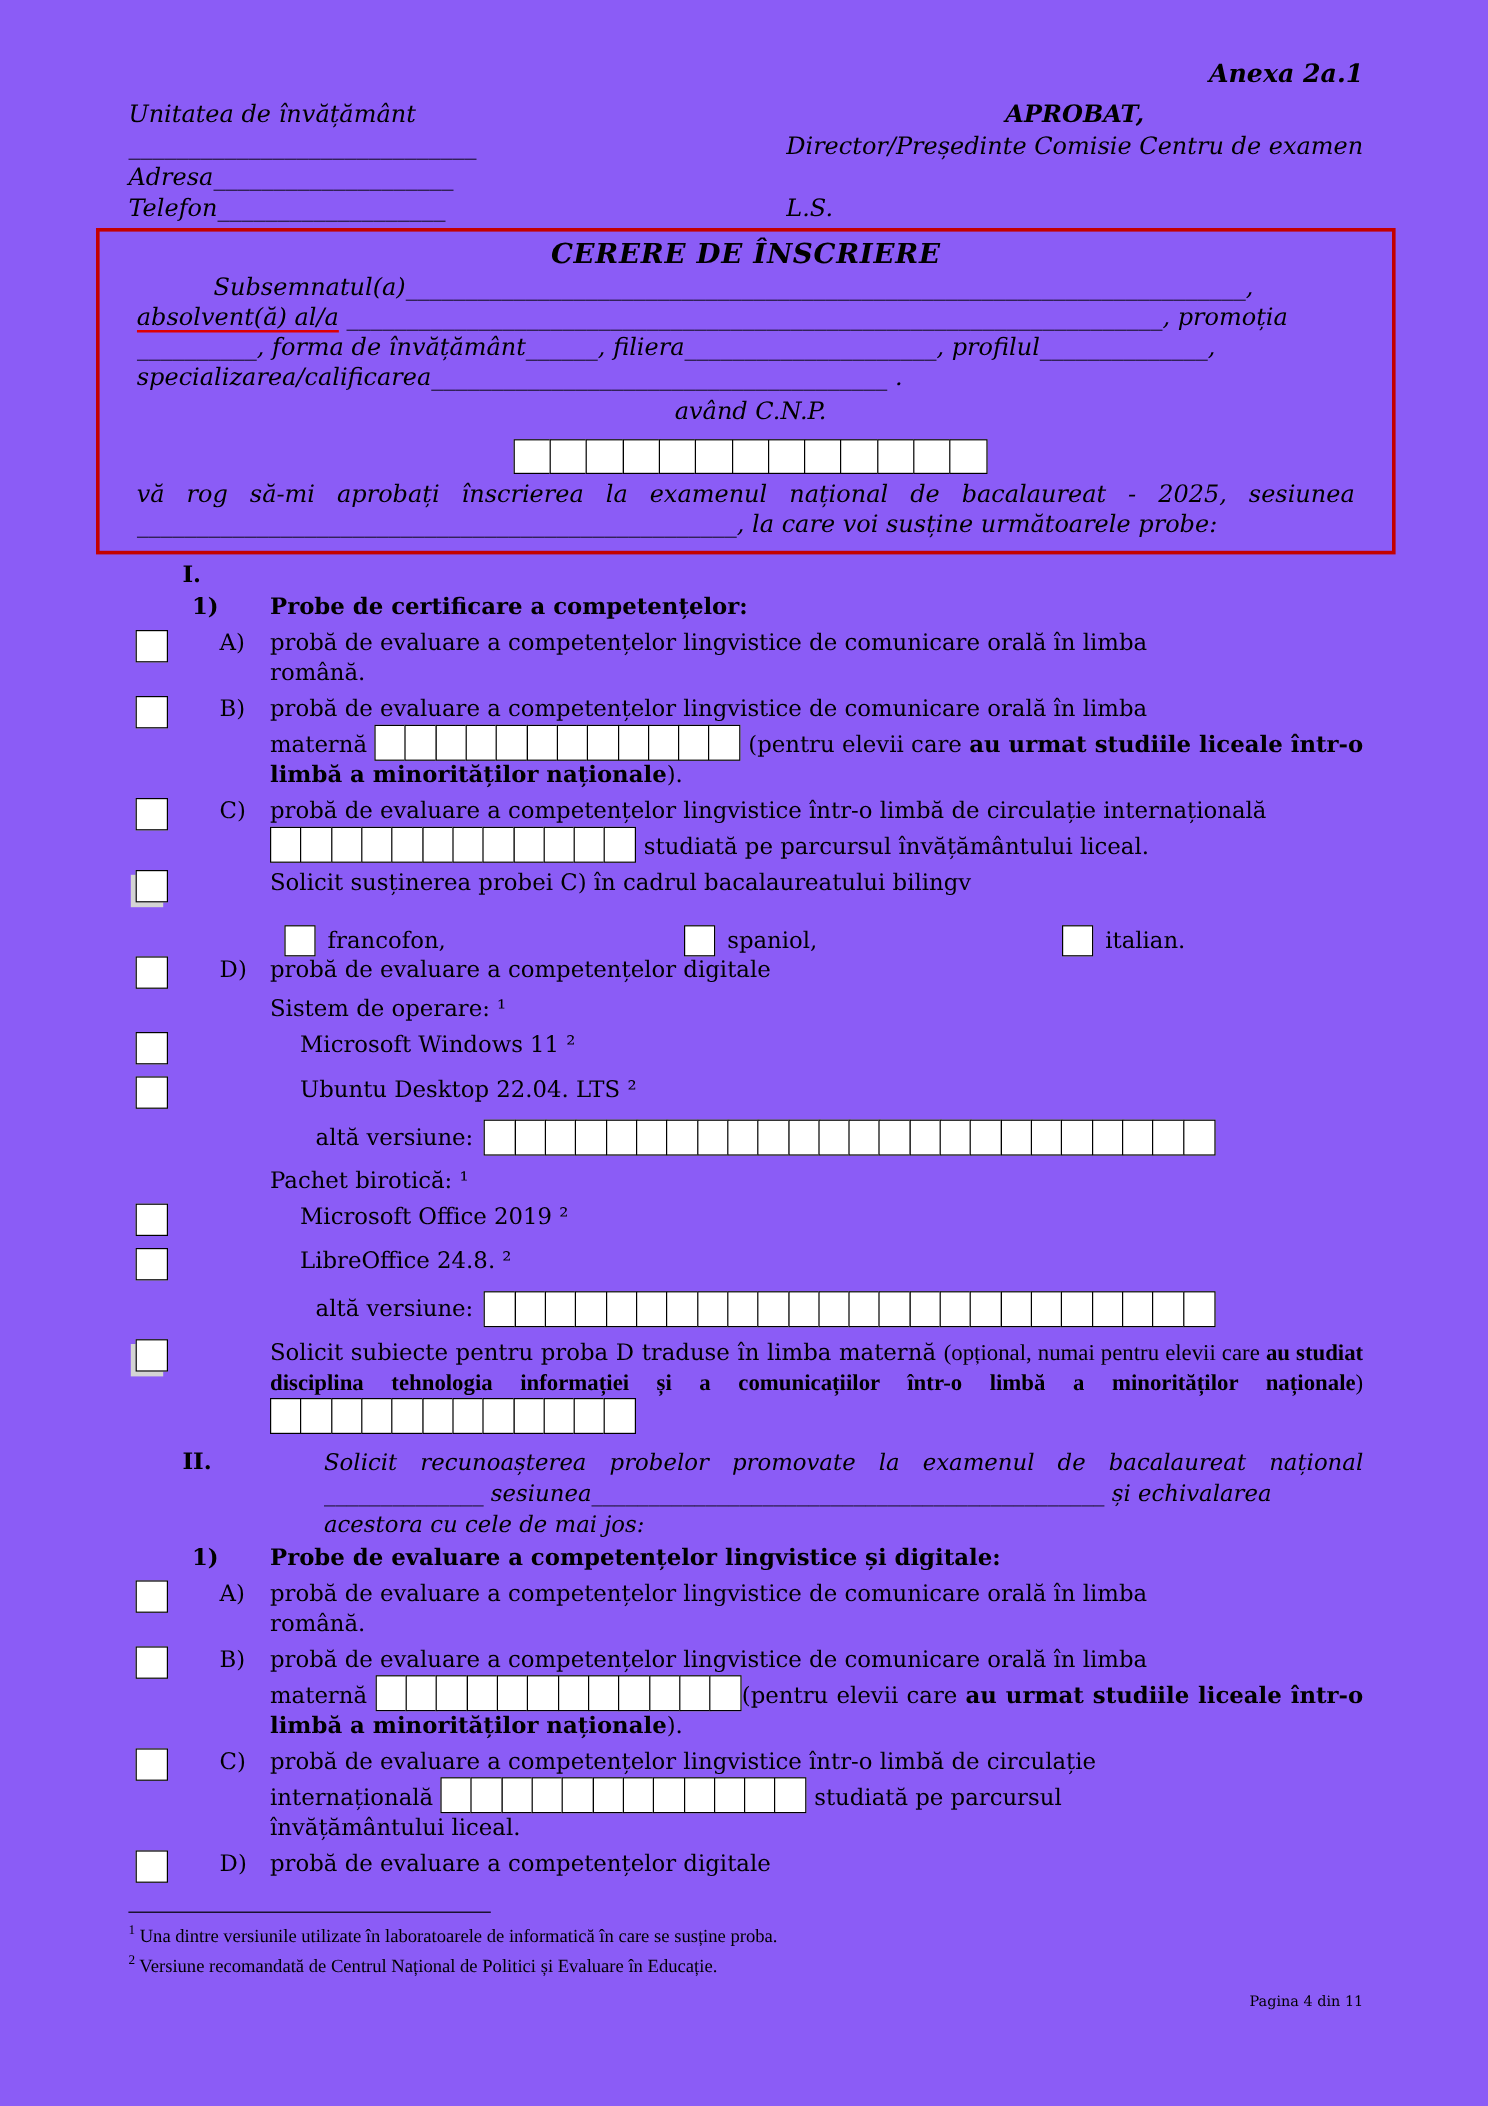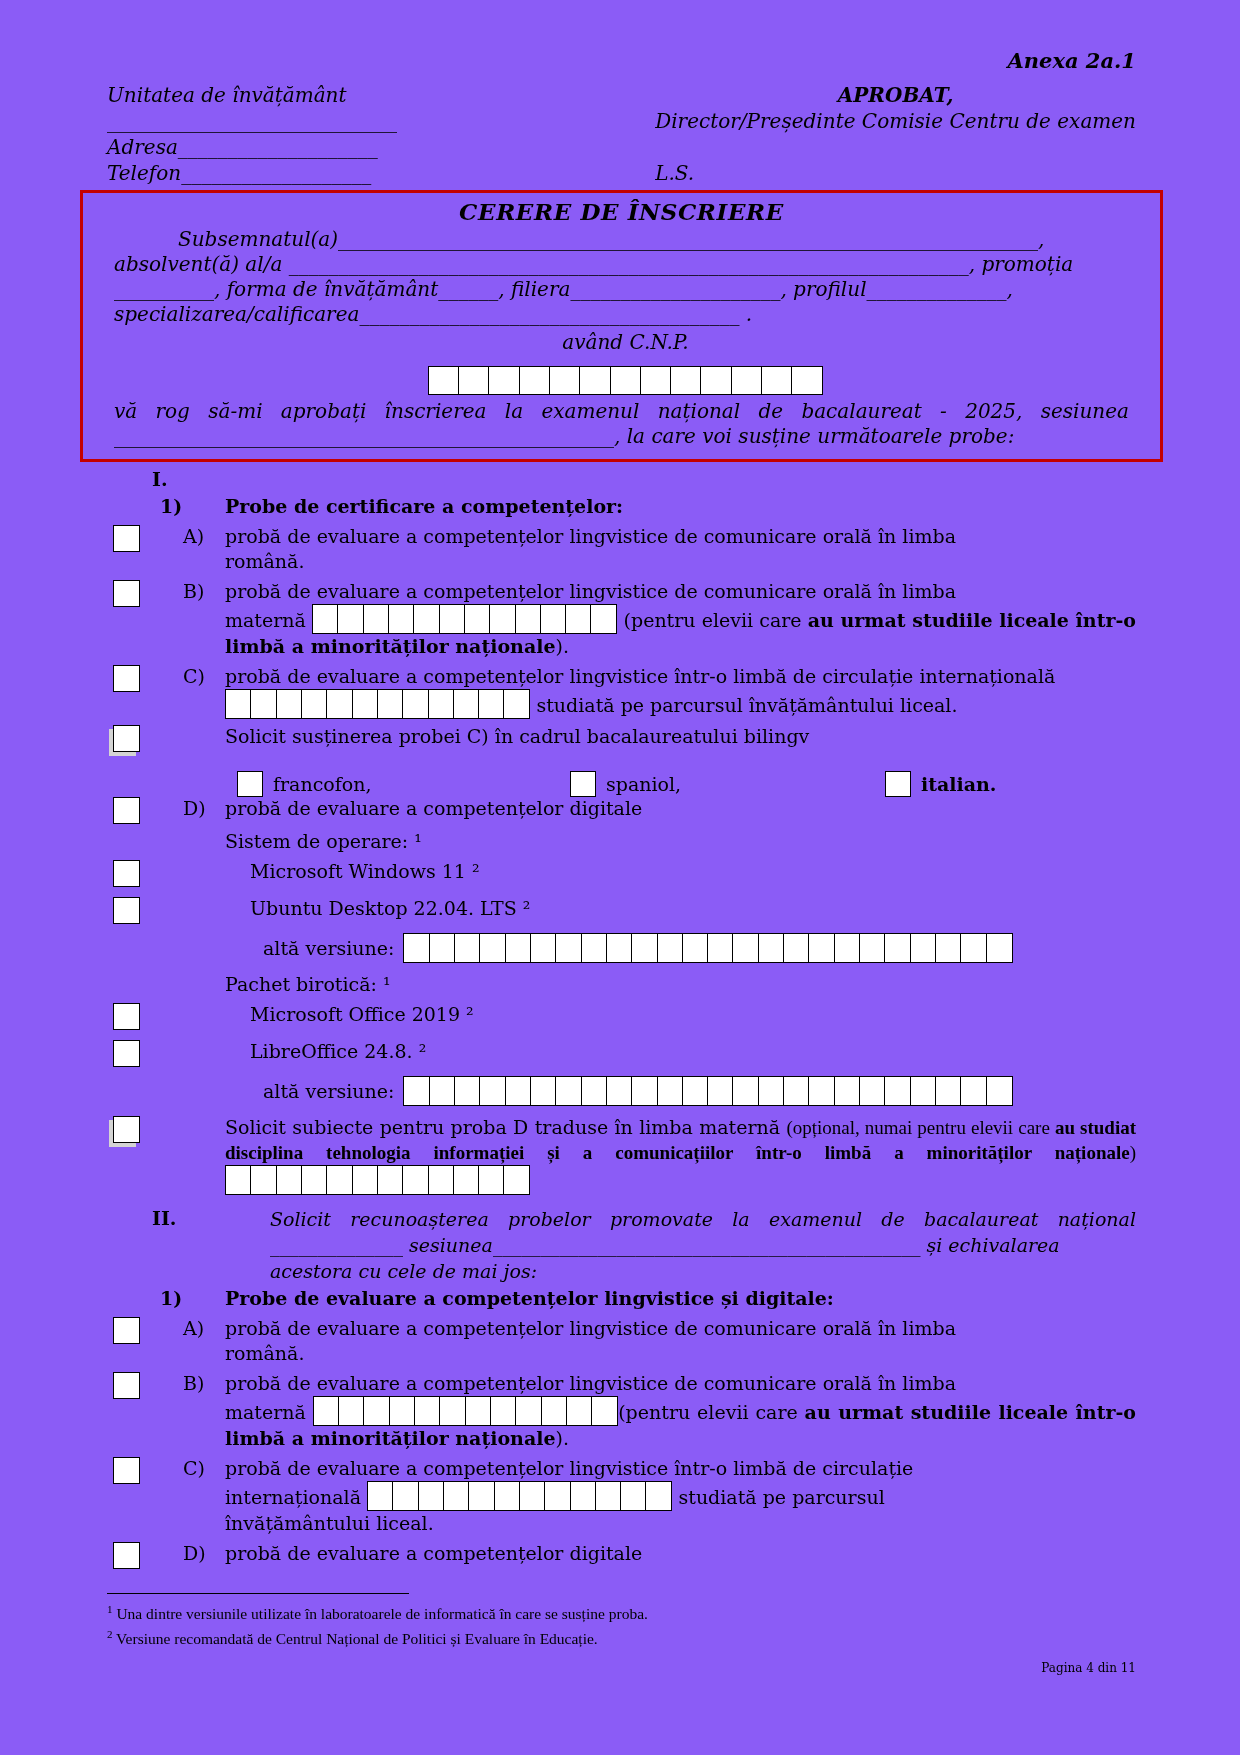--- a/index.html
+++ b/index.html
@@ -13,21 +13,21 @@
   .h-left{line-height:26px;white-space:nowrap;}
   .h-right{line-height:26px;}
   .aprobat{font-weight:bold;text-align:center;}
   .director{white-space:nowrap;}
   .ls{text-align:left;margin-top:26px;}
 
   .red-box{border:3.5px solid var(--red_border,#c40000);margin:4px -27px 0 -27px;padding:4px 31px 10px 31px;font-style:italic;font-size:20px;}
   .rb-title{text-align:center;font-weight:bold;font-size:23px;letter-spacing:.6px;line-height:30px;font-style:italic;}
   .rb-line{line-height:25px;white-space:nowrap;overflow:hidden;}
   .rb-indent{text-indent:64px;}
-  .marked{text-decoration-color:var(--red_underline,#e00000);text-decoration-thickness:2.5px;text-underline-offset:4px;}
+  .marked{text-decoration:underline;text-decoration-color:var(--red_underline,#e00000);text-decoration-thickness:2.5px;text-underline-offset:4px;}
   .just-all{text-align:justify;text-align-last:justify;white-space:normal;}
   .rb-cnp{display:flex;align-items:center;gap:12px;padding-left:8px;margin:3px 0 4px 0;flex-direction:column;}
 
   .comb{display:inline-flex;vertical-align:-7px;}
   .cell{width:25px;height:28px;border:1.7px solid #000;margin-left:-1.7px;flex:none;background:#fff;}
   .cell:first-child{margin-left:0;}
   .cnp-comb .cell{width:30px;height:27px;}
 
   .bodytext{font-size:19px;line-height:25px;margin-top:5px;}
   .sec1-label{font-weight:bold;padding-left:45px;line-height:25px;}
@@ -43,21 +43,21 @@
   .text{text-align:justify;}
   .text-left{text-align:left;}
   .sub1{padding-left:25px;}
   .sub2{padding-left:38px;display:flex;align-items:center;gap:9px;}
   .gap{margin-bottom:9px;}
 
   .bilingv-opts{position:relative;height:34px;}
   .bopt{position:absolute;top:14px;display:flex;align-items:center;}
   .bopt.o1{left:12px;}
   .bopt.o2{left:345px;}
-  .bopt.o3{left:660px;font-weight:bold;}
+  .bopt.o3{left:660px;}
 
   .narrow{font-family:"Liberation Serif",serif;}
 
   .sec2{display:flex;margin-top:11px;}
   .sec2-label{flex:none;width:118px;padding-left:45px;font-weight:bold;}
   .sec2-text{flex:1;font-style:italic;}
   .i-line{line-height:26px;}
 
   .fn-block{margin-top:24px;font-family:"Liberation Serif",serif;font-size:15.5px;line-height:21px;}
   .fn-sep{width:302px;border:0;border-top:1.4px solid #000;margin:0 0 5px 0;}

